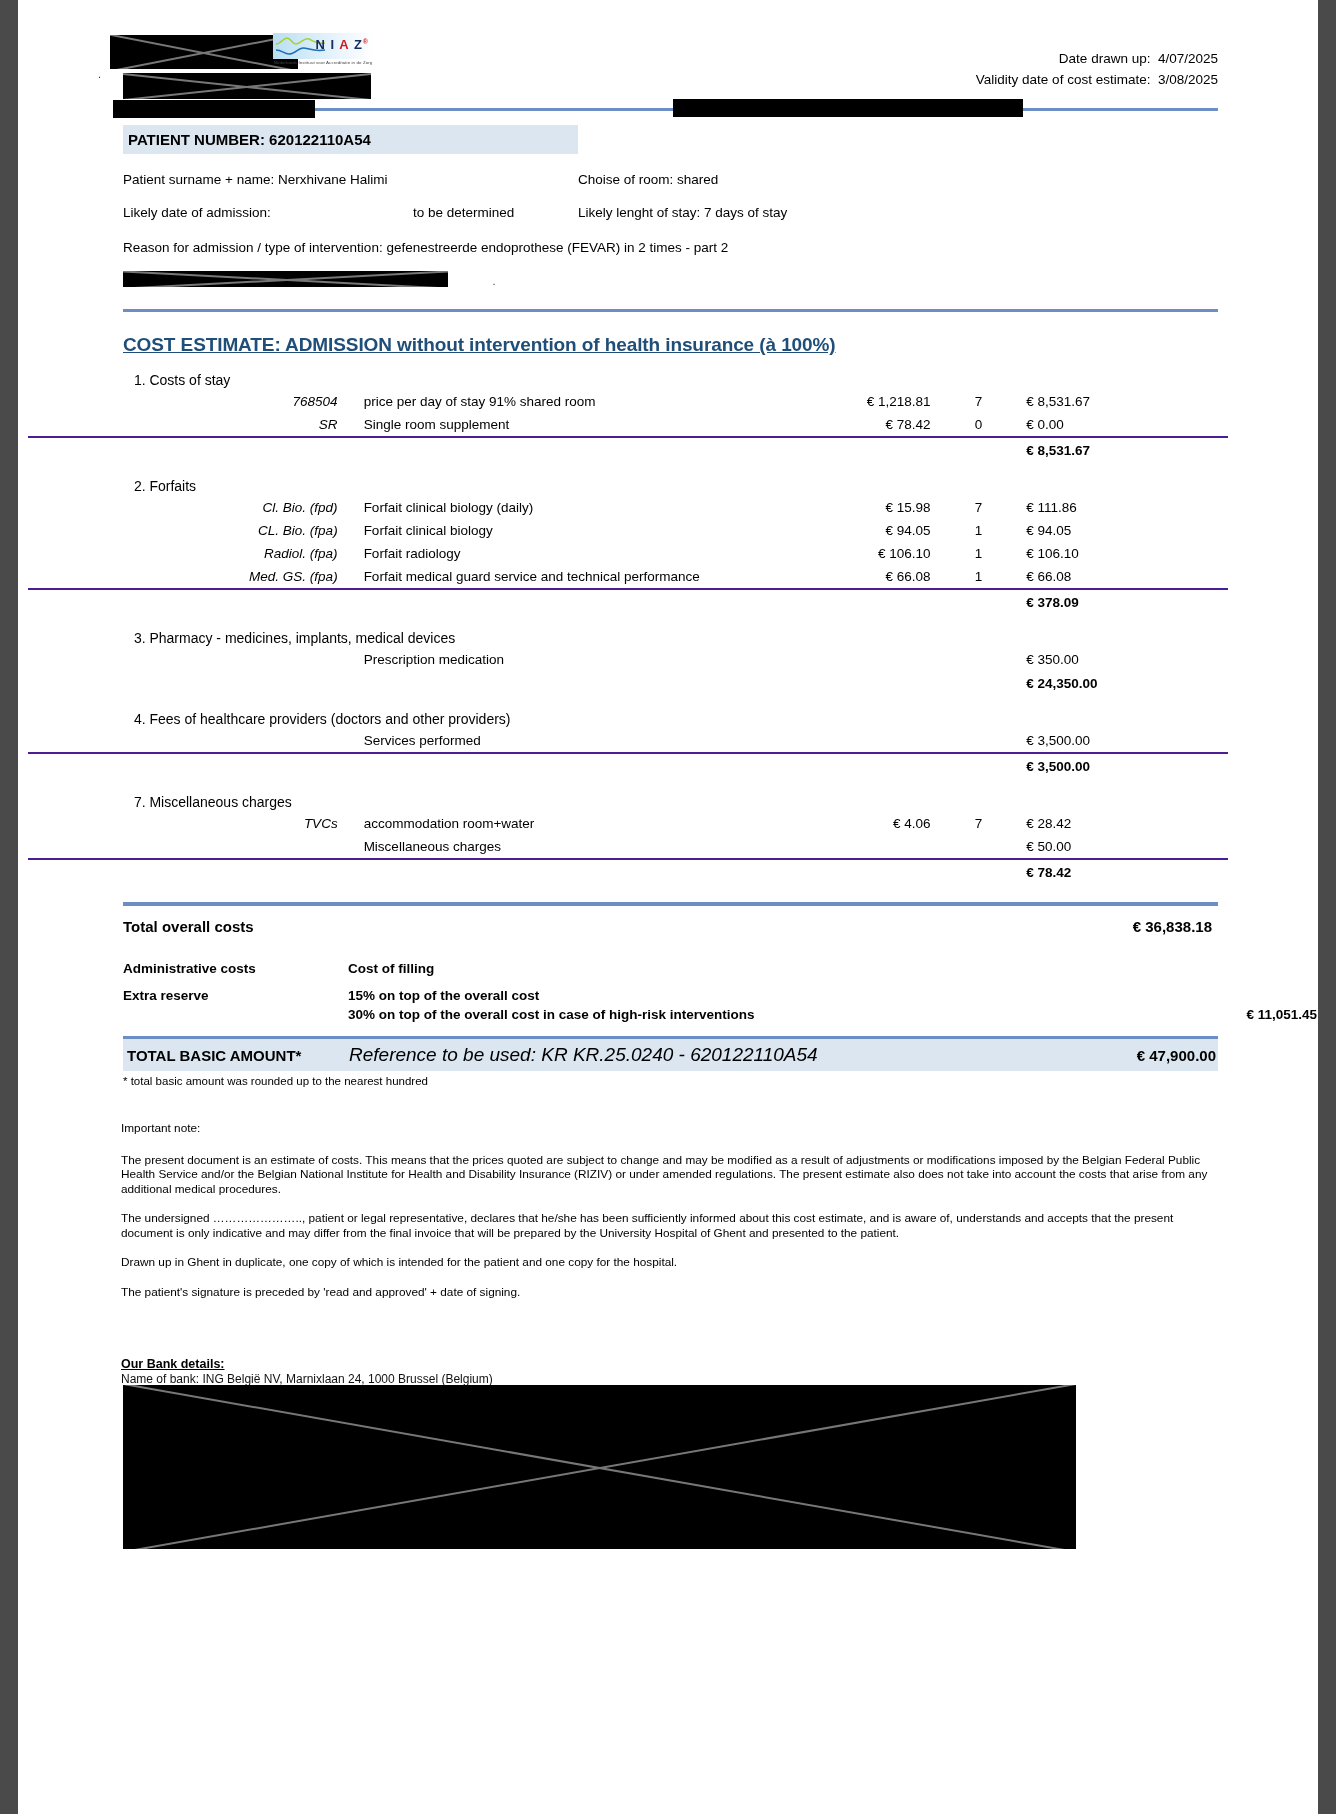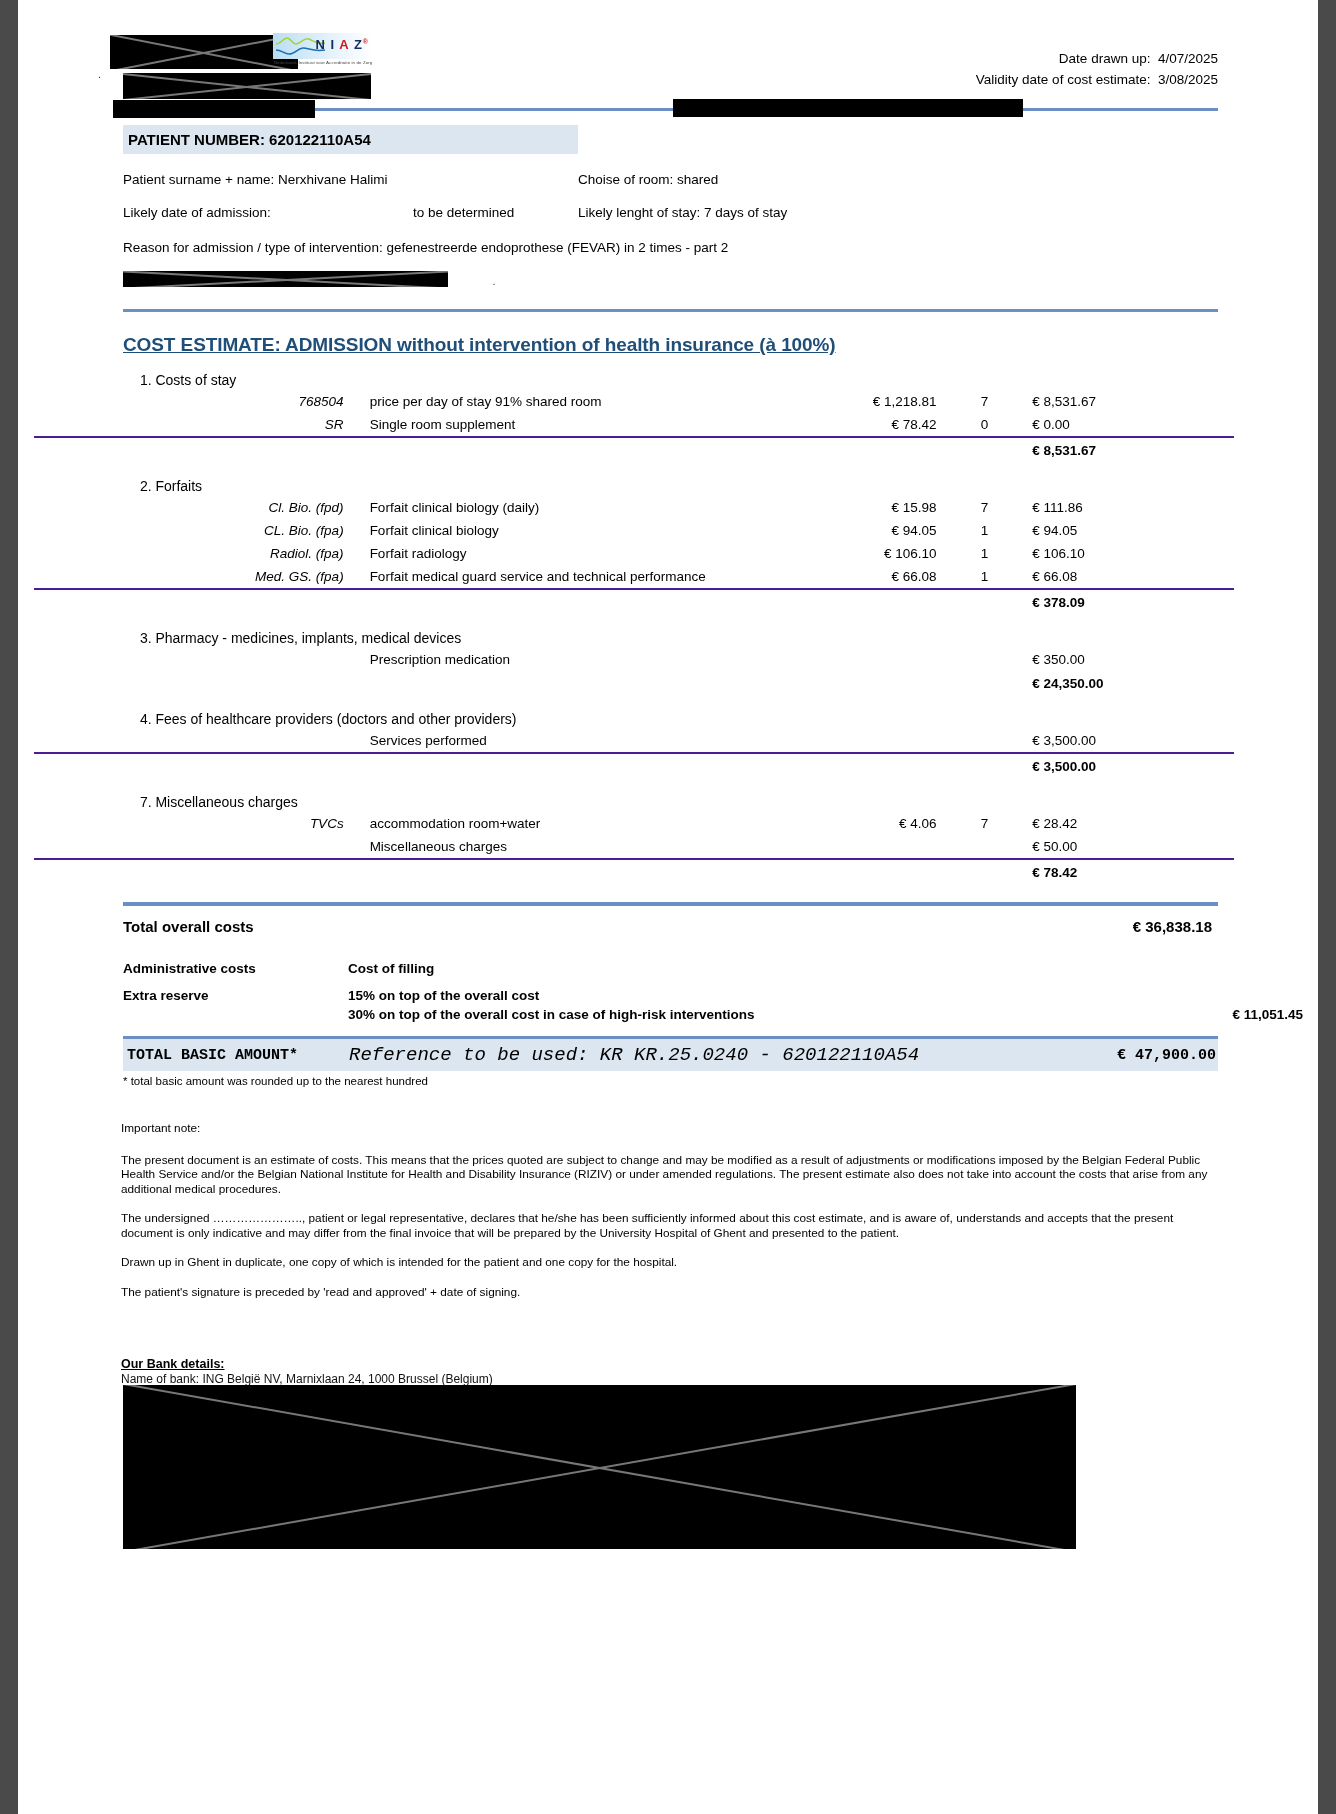--- a/index.html
+++ b/index.html
@@ -205,21 +205,21 @@
     font-size: 19px;
     font-weight: bold;
     color: #1f4e79;
     text-decoration: underline;
     letter-spacing: -0.1px;
   }
 
   
   table.cost {
     width: 1200px;
-    margin-left: 16px;
+    margin-left: 10px;
     border-collapse: collapse;
     font-size: 13.5px;
     color: #000;
     table-layout: fixed;
   }
   table.cost td {
     padding: 4px 0 4px 0;
     vertical-align: bottom;
   }
   .col-code   { width: 210px; text-align: right; padding-right: 8px !important; font-style: italic; }
@@ -268,36 +268,35 @@
     font-size: 13.5px;
     margin-top: 26px;
     font-weight: bold;
   }
   .admin-row {
     display: flex;
     margin-top: 4px;
   }
   .admin-l { width: 225px; }
   .admin-m { flex: 1; }
-  .admin-r { width: 200px; text-align: right; padding-right: 15px; }
+  .admin-r { width: 200px; text-align: right; padding-right: 1px; }
 
   .total-basic-bar {
     margin: 14px 100px 0 105px;
     height: 3.5px;
     background: #6b8fc4;
   }
   .total-basic {
     margin: 0 100px 0 105px;
     background: #dce6f1;
     display: flex;
     align-items: center;
     padding: 5px 0 5px 4px;
     font-size: 15px;
     box-sizing: border-box;
-    font-family: Liberation Mono, monospace;
   }
   .tb-label { font-weight: bold; width: 222px; }
   .tb-ref   { font-style: italic; flex: 1; font-size: 19px; }
   .tb-val   { font-weight: bold; text-align: right; padding-right: 2px; }
   .footnote {
     margin: 4px 0 0 105px;
     font-size: 11.5px;
   }
 
   

